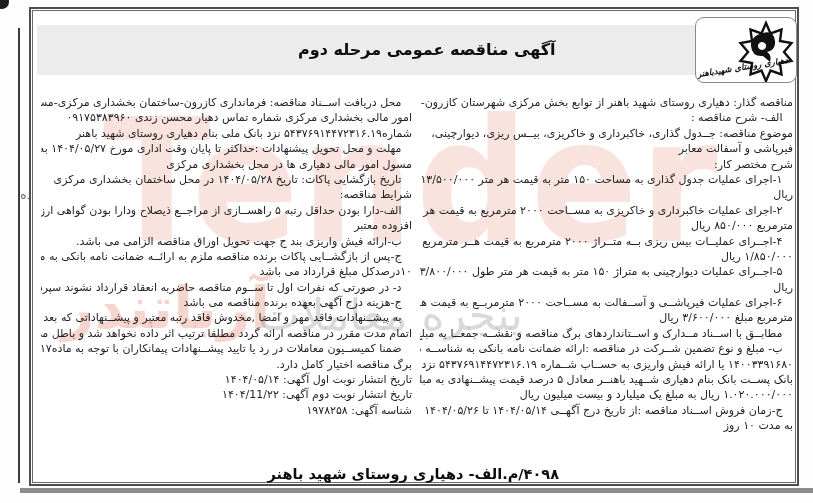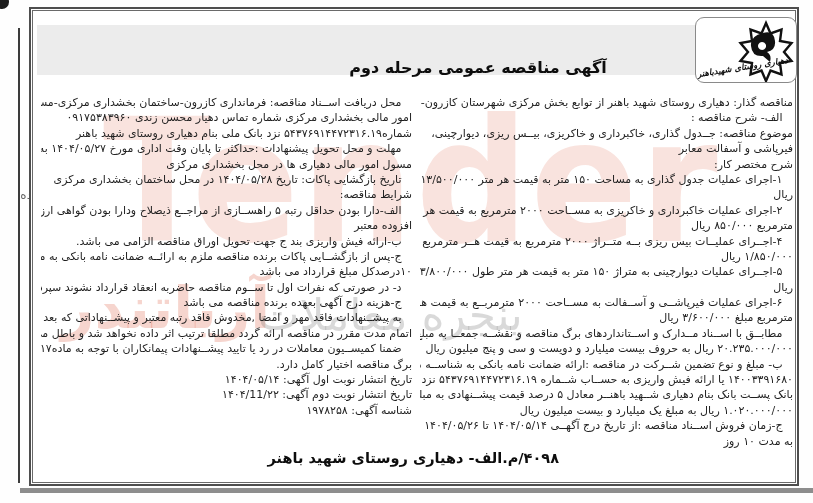--- a/index.html
+++ b/index.html
@@ -4,29 +4,29 @@
 <style>
   html,body{margin:0;padding:0;background:#ffffff;}
   .page{position:relative;width:813px;height:503px;background:#fefefe;overflow:hidden;
         font-family:"DejaVu Sans",sans-serif;direction:rtl;color:#1f1f1f;}
   .corner-dot{position:absolute;left:-5px;top:-5px;width:14px;height:14px;background:#1c1c1c;border-radius:50%;}
   .col-sep{position:absolute;left:18px;top:28px;width:2px;height:455px;background:#3c3c3c;}
   .side-frag{position:absolute;left:8px;top:188px;width:13px;overflow:hidden;font-size:12px;color:#666;white-space:nowrap;margin-left:11px;}
   .ad-box{position:absolute;left:32px;top:10px;width:762px;height:471px;background:#fff;
           border:1px solid #6a6a6a;box-shadow:0 0 0 1px #fff,0 0 0 3px #4e4e4e;}
   .title-band{position:absolute;left:4px;top:14px;width:659px;height:50px;background:#ececec;}
-  .ad-title{position:absolute;left:265px;top:32px;width:360px;height:50px;line-height:50px;
-            text-align:center;font-weight:bold;font-size:16px;color:#0d0d0d;z-index:3;}
+  .ad-title{position:absolute;left:265px;top:14px;width:360px;height:50px;line-height:50px;
+            text-align:left;font-weight:bold;font-size:16px;color:#0d0d0d;z-index:3;}
   .logo-box{position:absolute;left:662px;top:6px;width:100px;height:64px;background:#fff;
             border:1.5px solid #8a8a8a;border-radius:9px;z-index:3;overflow:hidden;}
   .col{position:absolute;top:84px;font-size:11px;z-index:2;}
   .col-right{left:387px;width:373px;}
   .col-left{left:8px;width:371px;}
   .line{height:15.4px;line-height:15.4px;white-space:nowrap;overflow:hidden;text-align:right;direction:rtl;}
-  .footer-code{position:absolute;right:236px;bottom:16px;font-size:14.5px;font-weight:bold;color:#0d0d0d;z-index:3;}
+  .footer-code{position:absolute;right:236px;bottom:0;font-size:14.5px;font-weight:bold;color:#0d0d0d;z-index:3;}
   .watermark{position:absolute;z-index:1;pointer-events:none;line-height:1;white-space:nowrap;}
   .wm-en{left:70px;top:92px;font-size:158px;font-weight:bold;letter-spacing:2px;direction:ltr;
          color:rgba(226,116,92,0.20);transform:scaleY(1.08);}
   .wm-fa1{left:28px;top:268px;font-size:58px;font-weight:bold;color:rgba(226,116,92,0.30);text-align:center;}
   .wm-fa2{left:225px;top:282px;font-size:44px;letter-spacing:9px;color:rgba(95,95,95,0.24);}
   .bottom-rule{position:absolute;left:20px;top:488px;width:793px;height:5px;background:#8d8d8d;}
 </style>
 </head>
 <body>
 
@@ -63,21 +63,20 @@
         <div class="line">ریال</div>
         <div class="line">&nbsp;&nbsp;&nbsp;۲-اجرای عملیات خاکبرداری و خاکریزی به مســاحت ۲۰۰۰ مترمربع به قیمت هر</div>
         <div class="line">مترمربع ۸۵۰/۰۰۰ ریال</div>
         <div class="line">&nbsp;&nbsp;&nbsp;۴-اجــرای عملیــات بیس ریزی بــه متــراژ ۲۰۰۰ مترمربع به قیمت هــر مترمربع</div>
         <div class="line">۱/۸۵۰/۰۰۰ ریال</div>
         <div class="line">&nbsp;&nbsp;&nbsp;۵-اجــرای عملیات دیوارچینی به متراژ ۱۵۰ متر به قیمت هر متر طول ۳/۸۰۰/۰۰۰</div>
         <div class="line">ریال</div>
         <div class="line">&nbsp;&nbsp;&nbsp;۶-اجرای عملیات فیرپاشــی و آســفالت به مســاحت ۲۰۰۰ مترمربــع به قیمت هر</div>
         <div class="line">مترمربع مبلغ ۳/۶۰۰/۰۰۰ ریال</div>
         <div class="line">&nbsp;&nbsp;&nbsp;مطابــق با اســناد مــدارک و اســتانداردهای برگ مناقصه و نقشــه جمعــا به مبلغ</div>
-        <div class="line">۲۰.۲۳۵.۰۰۰/۰۰۰ ریال به حروف بیست میلیارد و دویست و سی و پنج میلیون ریال</div>
         <div class="line">&nbsp;&nbsp;&nbsp;ب- مبلغ و نوع تضمین شــرکت در مناقصه :ارائه ضمانت نامه بانکی به شناســه ملی</div>
         <div class="line">۱۴۰۰۳۳۹۱۶۸۰ یا ارائه فیش واریزی به حســاب شــماره ۵۴۳۷۶۹۱۴۴۷۲۳۱۶.۱۹ نزد</div>
         <div class="line">بانک پســت بانک بنام دهیاری شــهید باهنــر معادل ۵ درصد قیمت پیشــنهادی به مبلغ</div>
         <div class="line">۱.۰۲۰.۰۰۰/۰۰۰ ریال به مبلغ یک میلیارد و بیست میلیون ریال</div>
         <div class="line">&nbsp;&nbsp;&nbsp;ج-زمان فروش اســناد مناقصه :از تاریخ درج آگهــی ۱۴۰۴/۰۵/۱۴ تا ۱۴۰۴/۰۵/۲۶</div>
         <div class="line">به مدت ۱۰ روز</div>
       </div>
     <div class="col col-left">
         <div class="line">&nbsp;&nbsp;&nbsp;محل دریافت اســناد مناقصه: فرمانداری کازرون-ساختمان بخشداری مرکزی-مسول</div>
         <div class="line">امور مالی بخشداری مرکزی شماره تماس دهیار محسن زندی ۰۹۱۷۵۳۸۳۹۶۰</div>

